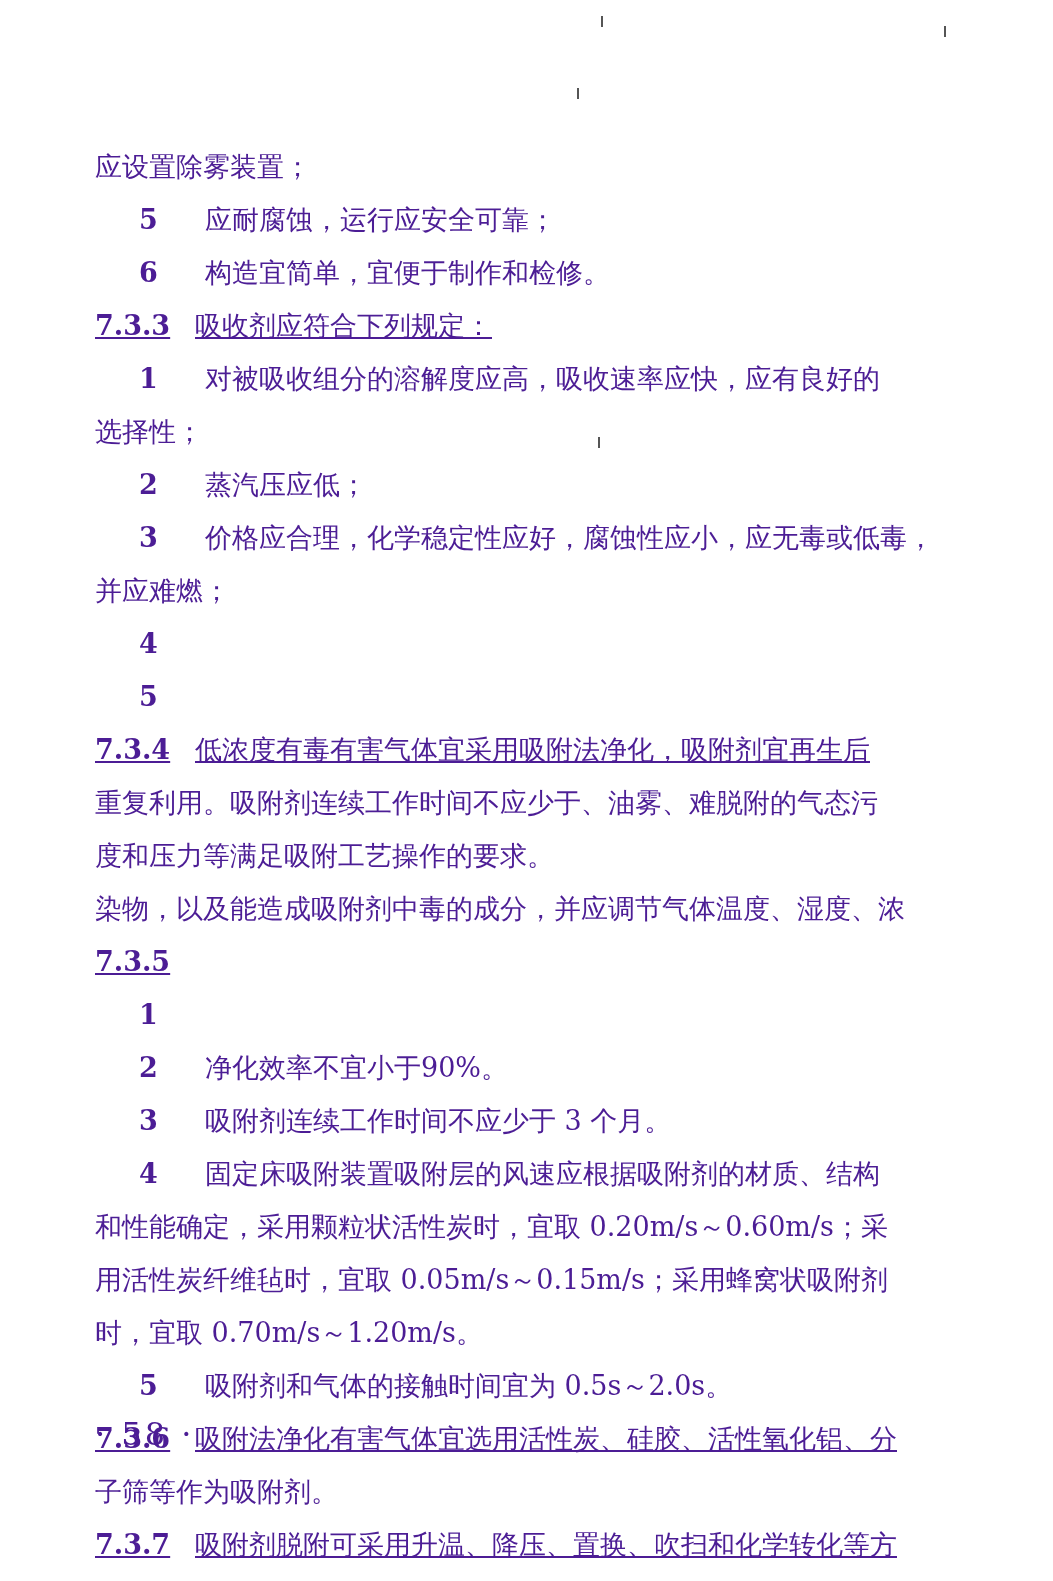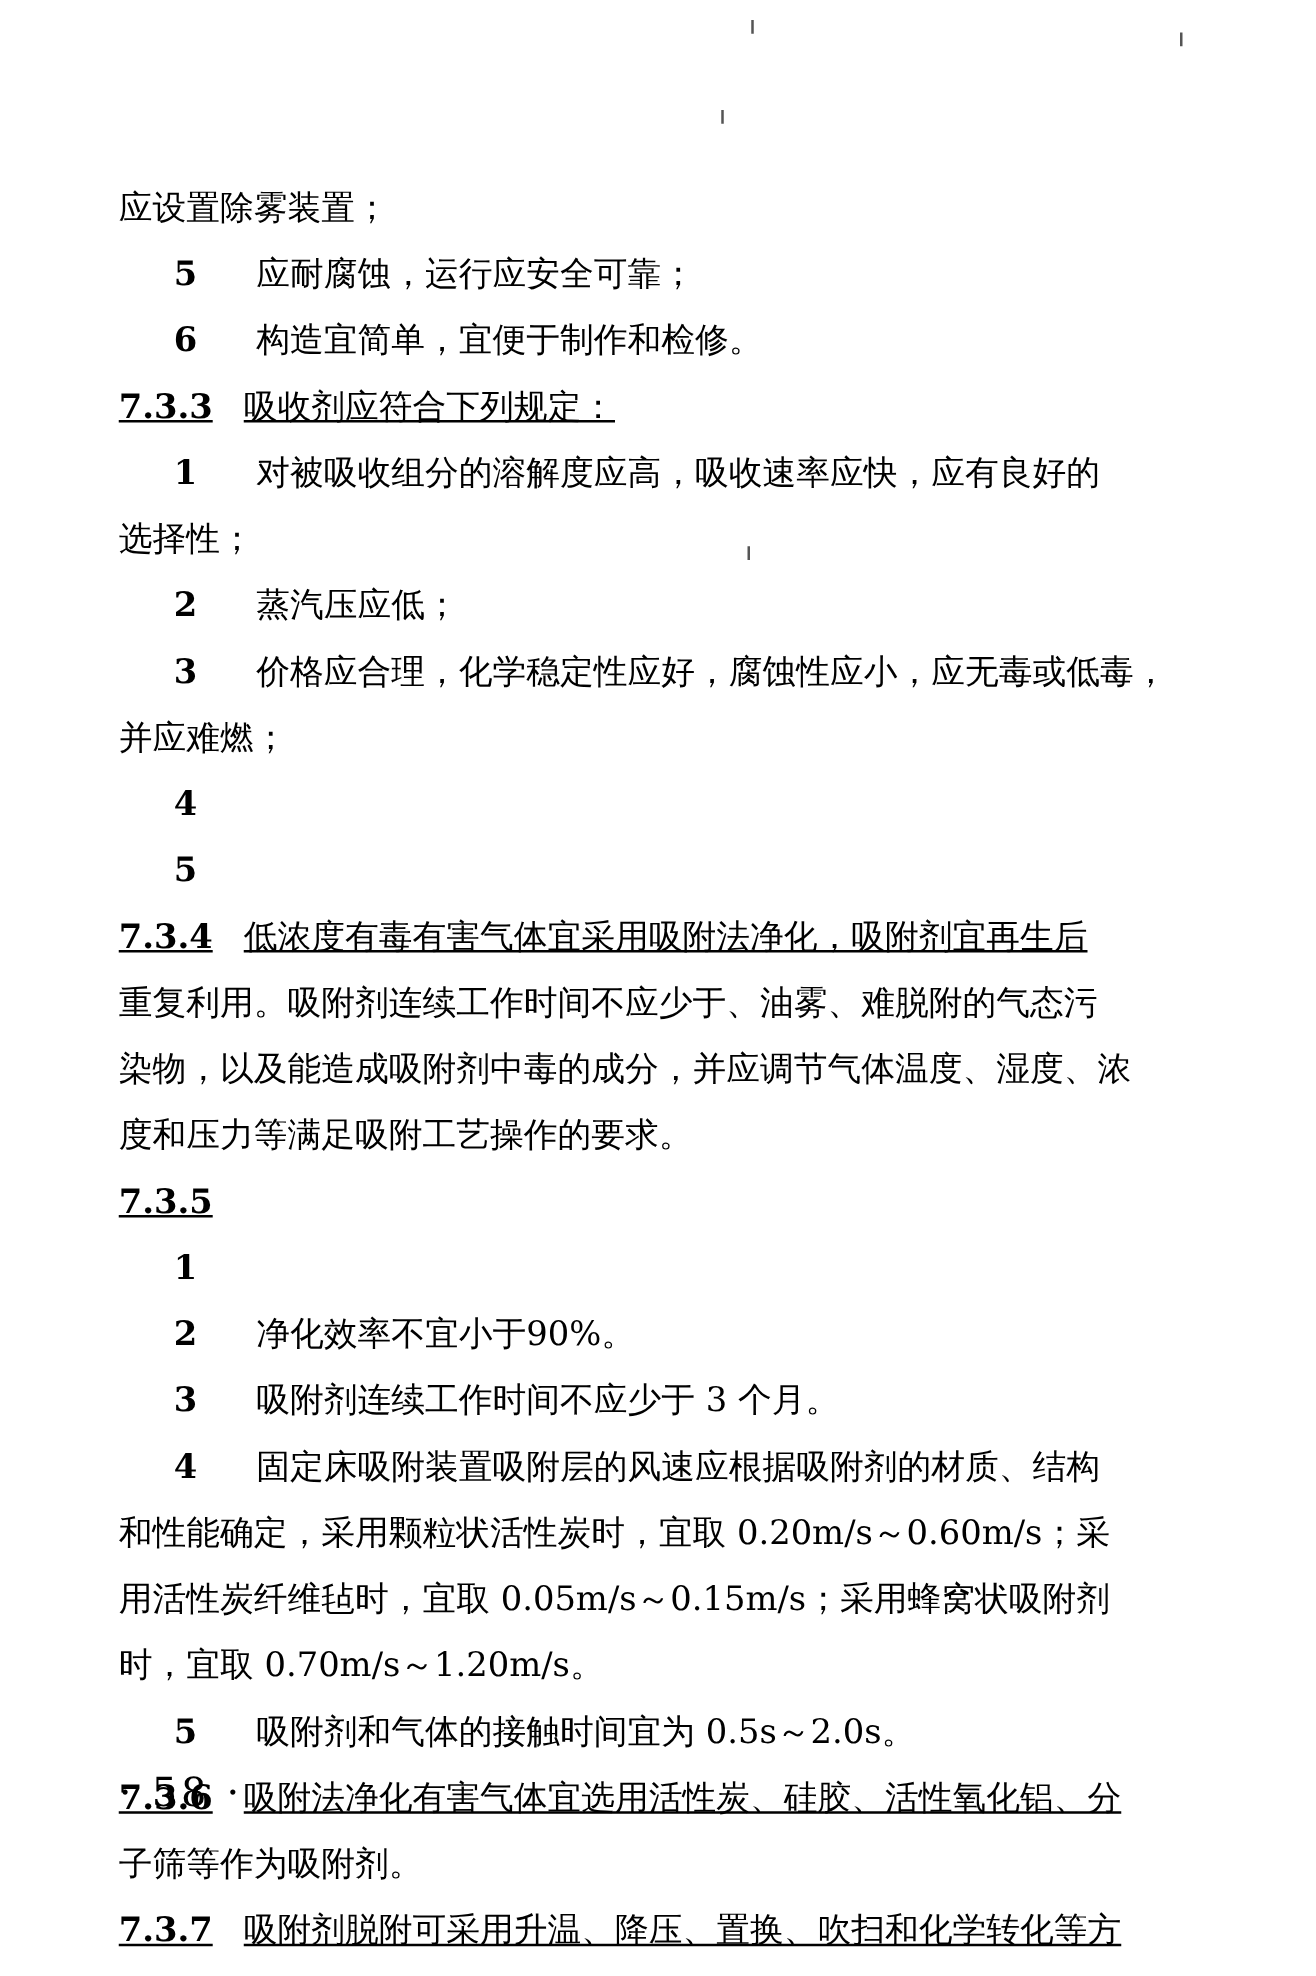--- a/index.html
+++ b/index.html
@@ -6,21 +6,21 @@
     margin: 0;
     padding: 0;
     background: #ffffff;
   }
   .page {
     position: relative;
     width: 1053px;
     height: 1581px;
     background: #ffffff;
     font-family: "DejaVu Serif", "Liberation Serif", serif;
-    color: #000000;
+    color: #4c1d95;
     overflow: hidden;
   }
   .content {
     position: absolute;
     left: 95px;
     top: 140px;
     width: 860px;
   }
   
   .clause {
@@ -116,22 +116,22 @@
         <span class="item-num">4</span>
       </div>
       <div class="item">
         <span class="item-num">5</span>
       </div>
       <div class="clause">
         <span class="clause-num">7.3.4</span>
         <span class="clause-body">低浓度有毒有害气体宜采用吸附法净化，吸附剂宜再生后</span>
       </div>
       <div class="cont">重复利用。吸附剂连续工作时间不应少于、油雾、难脱附的气态污</div>
+      <div class="cont">度和压力等满足吸附工艺操作的要求。</div>
       <div class="cont">染物，以及能造成吸附剂中毒的成分，并应调节气体温度、湿度、浓</div>
-      <div class="cont">度和压力等满足吸附工艺操作的要求。</div>
       <div class="clause">
         <span class="clause-num">7.3.5</span>
       </div>
       <div class="item">
         <span class="item-num">1</span>
       </div>
       <div class="item">
         <span class="item-num">2</span>
         <span class="item-body">净化效率不宜小于90%。</span>
       </div>

